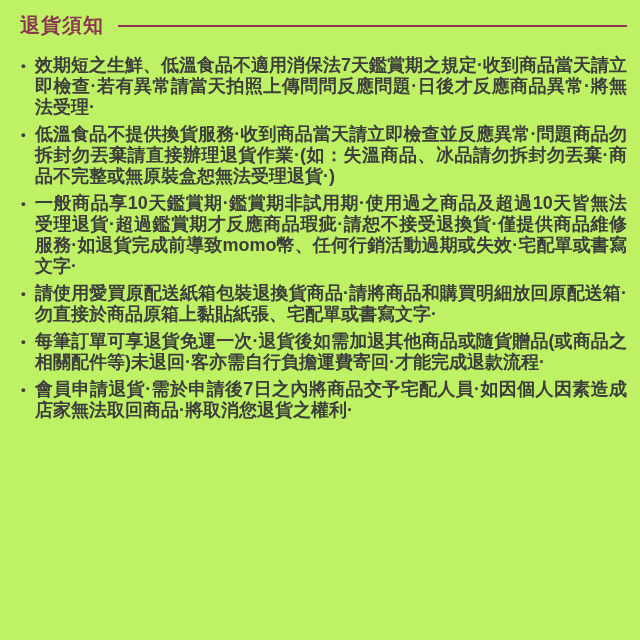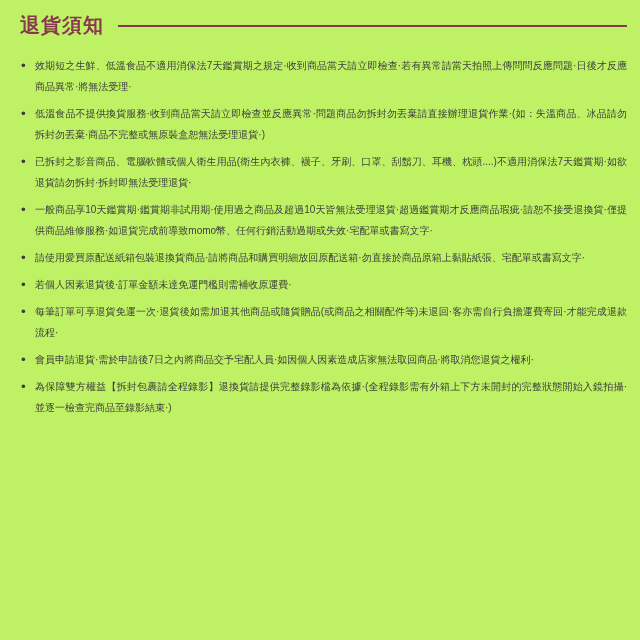--- a/index.html
+++ b/index.html
@@ -38,23 +38,24 @@
     flex: 1;
     height: 0;
     border-top: 2px solid #8a3850;
     margin-top: 1px;
   }
   .notice-list {
     list-style: none;
     margin: 0;
     padding: 0;
     color: #3d3d3d;
-    font-size: 10px;
+    font-size: 18px;
     line-height: 21px;
     text-align: justify;
+    font-weight: bold;
   }
   .notice-list li {
     position: relative;
     padding-left: 15px;
     margin-bottom: 6px;
   }
   .notice-list li::before {
     content: "\2022";
     position: absolute;
     left: 1px;
@@ -67,21 +68,18 @@
 <body>
 
 <div class="page">
   <div class="header">
     <h1 class="page-title">退貨須知</h1>
     <div class="title-rule"></div>
   </div>
   <ul class="notice-list">
     <li>效期短之生鮮、低溫食品不適用消保法7天鑑賞期之規定·收到商品當天請立即檢查·若有異常請當天拍照上傳問問反應問題·日後才反應商品異常·將無法受理·</li>
     <li>低溫食品不提供換貨服務·收到商品當天請立即檢查並反應異常·問題商品勿拆封勿丟棄請直接辦理退貨作業·(如：失溫商品、冰品請勿拆封勿丟棄·商品不完整或無原裝盒恕無法受理退貨·)</li>
-    <li>已拆封之影音商品、電腦軟體或個人衛生用品(衛生內衣褲、襪子、牙刷、口罩、刮鬍刀、耳機、枕頭....)不適用消保法7天鑑賞期·如欲退貨請勿拆封·拆封即無法受理退貨·</li>
     <li>一般商品享10天鑑賞期·鑑賞期非試用期·使用過之商品及超過10天皆無法受理退貨·超過鑑賞期才反應商品瑕疵·請恕不接受退換貨·僅提供商品維修服務·如退貨完成前導致momo幣、任何行銷活動過期或失效·宅配單或書寫文字·</li>
     <li>請使用愛買原配送紙箱包裝退換貨商品·請將商品和購買明細放回原配送箱·勿直接於商品原箱上黏貼紙張、宅配單或書寫文字·</li>
-    <li>若個人因素退貨後·訂單金額未達免運門檻則需補收原運費·</li>
     <li>每筆訂單可享退貨免運一次·退貨後如需加退其他商品或隨貨贈品(或商品之相關配件等)未退回·客亦需自行負擔運費寄回·才能完成退款流程·</li>
     <li>會員申請退貨·需於申請後7日之內將商品交予宅配人員·如因個人因素造成店家無法取回商品·將取消您退貨之權利·</li>
-    <li>為保障雙方權益【拆封包裹請全程錄影】退換貨請提供完整錄影檔為依據·(全程錄影需有外箱上下方未開封的完整狀態開始入鏡拍攝· 並逐一檢查完商品至錄影結束·)</li>
   </ul>
 </div>
 
 </body></html>

